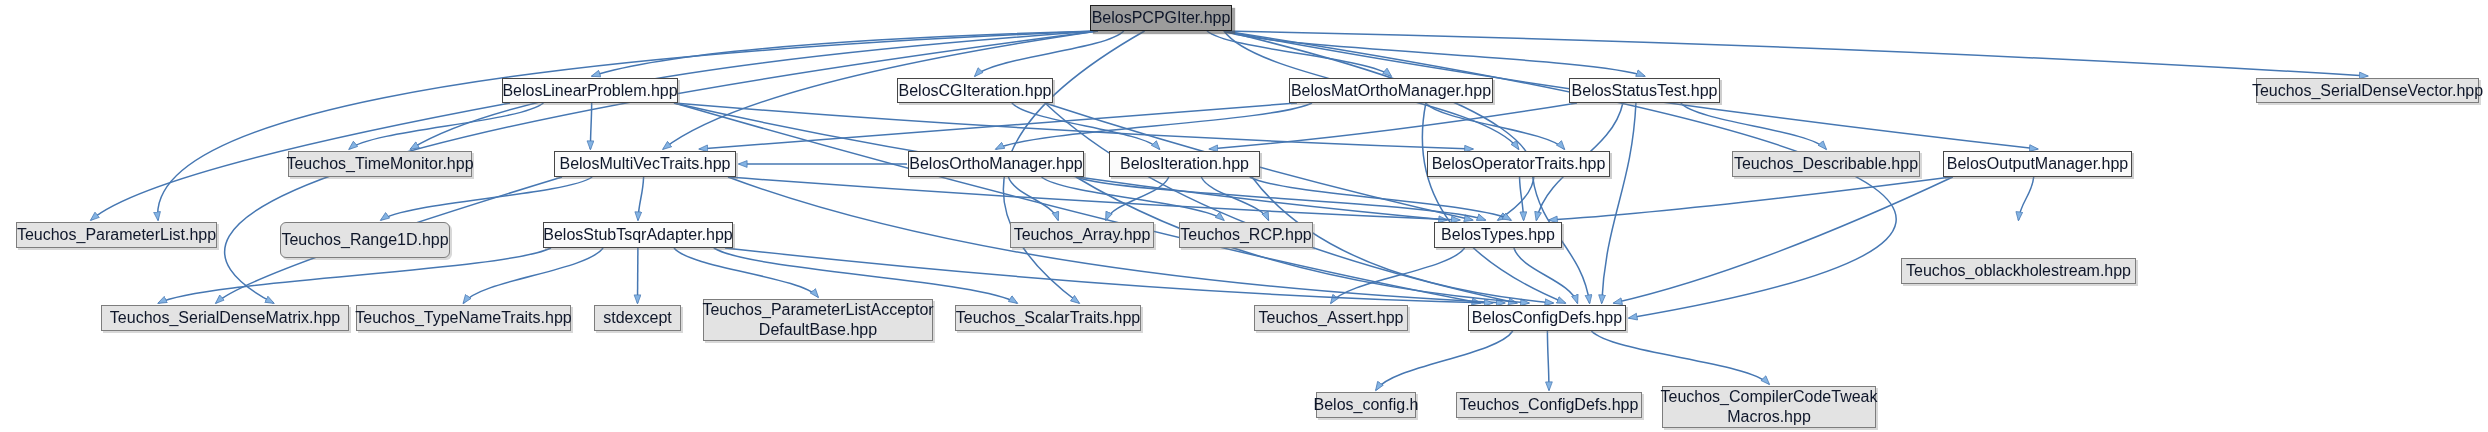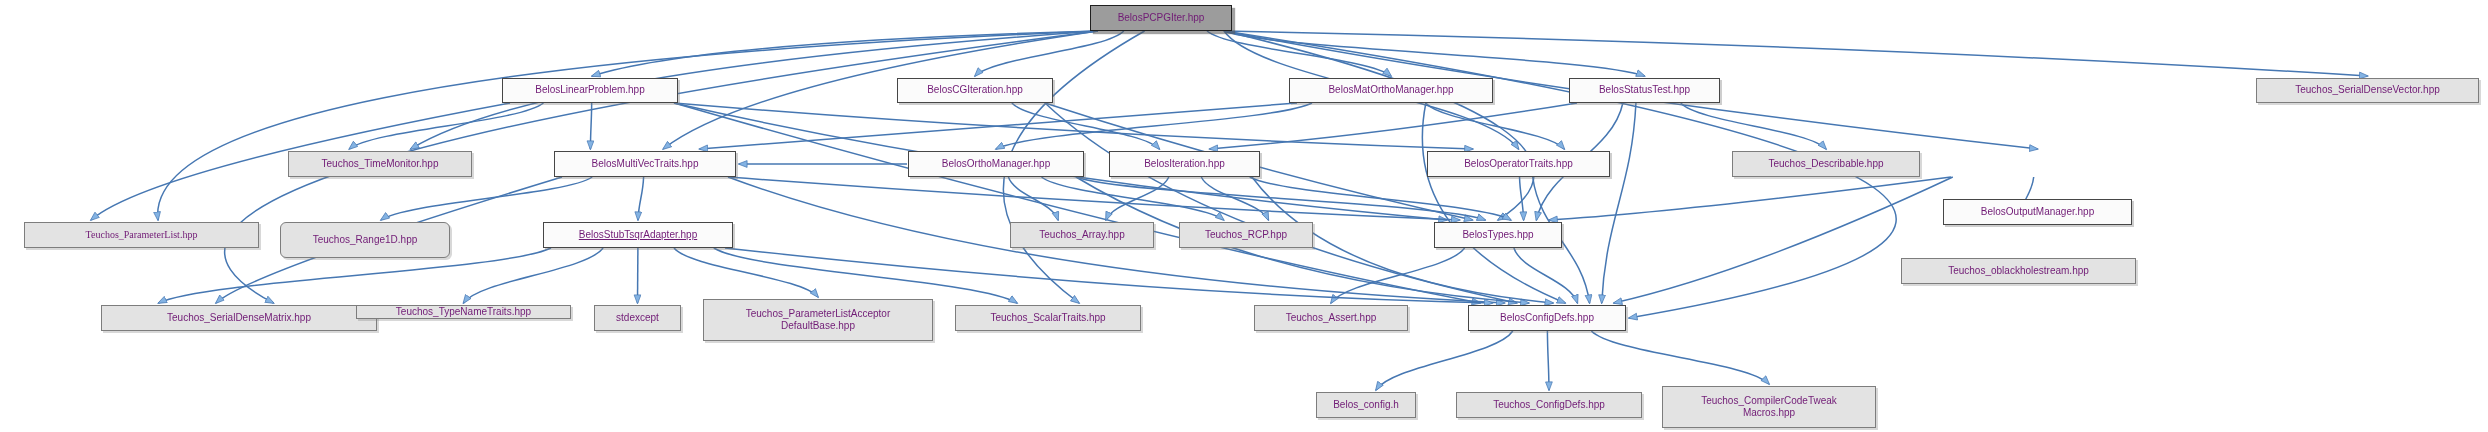--- a/index.html
+++ b/index.html
@@ -7,25 +7,25 @@
     position:relative;
     width:2488px;height:432px;
     font-family:"Liberation Sans",sans-serif;
     overflow:hidden;
   }
   .graph svg{position:absolute;left:0;top:0;width:2488px;height:432px;}
   .node{
     position:absolute;
     display:flex;align-items:center;justify-content:center;
     text-align:center;
-    font-size:10px;line-height:1.25;
+    font-size:16px;line-height:1.25;
     white-space:pre-line;
     box-sizing:border-box;
     padding:1px 4px;
-    color:#701a75;
+    color:#0f172a;
     cursor:default;
   }
   .node.belos{
     background:#fbfbfb;
     border:1px solid #464646;
     box-shadow:2px 2px 0 rgba(125,125,125,.38);
     cursor:pointer;
   }
   .node.ext{
     background:#e3e3e3;
@@ -119,30 +119,30 @@
       <div class="node belos" style="left: 897px; top: 78px; width: 156px; height: 25px;">BelosCGIteration.hpp</div>
       <div class="node belos" style="left: 1289px; top: 78px; width: 204px; height: 25px;">BelosMatOrthoManager.hpp</div>
       <div class="node belos" style="left: 1569px; top: 78px; width: 151px; height: 25px;">BelosStatusTest.hpp</div>
       <div class="node ext" style="left: 2256px; top: 78px; width: 223px; height: 25px;">Teuchos_SerialDenseVector.hpp</div>
       <div class="node ext" style="left: 288px; top: 151px; width: 184px; height: 26px;">Teuchos_TimeMonitor.hpp</div>
       <div class="node belos" style="left: 554px; top: 151px; width: 182px; height: 26px;">BelosMultiVecTraits.hpp</div>
       <div class="node belos" style="left: 908px; top: 151px; width: 176px; height: 26px;">BelosOrthoManager.hpp</div>
       <div class="node belos" style="left: 1109px; top: 151px; width: 151px; height: 26px;">BelosIteration.hpp</div>
       <div class="node belos" style="left: 1427px; top: 151px; width: 183px; height: 26px;">BelosOperatorTraits.hpp</div>
       <div class="node ext" style="left: 1732px; top: 151px; width: 188px; height: 26px;">Teuchos_Describable.hpp</div>
-      <div class="node belos" style="left: 1943px; top: 151px; width: 189px; height: 26px; margin-top: 48px;">BelosOutputManager.hpp</div>
-      <div class="node ext" style="left: 24px; top: 222px; width: 235px; height: 26px; font-family: Liberation Serif, serif;">Teuchos_ParameterList.hpp</div>
+      <div class="node belos" style="left: 1943px; top: 151px; width: 189px; height: 26px;">BelosOutputManager.hpp</div>
+      <div class="node ext" style="left: 16px; top: 222px; width: 201px; height: 26px;">Teuchos_ParameterList.hpp</div>
       <div class="node ext" style="left: 280px; top: 222px; width: 170px; height: 36px; border-radius: 6px;">Teuchos_Range1D.hpp</div>
-      <div class="node belos" style="left: 543px; top: 222px; width: 190px; height: 26px; text-decoration: underline;">BelosStubTsqrAdapter.hpp</div>
+      <div class="node belos" style="left: 543px; top: 222px; width: 190px; height: 26px;">BelosStubTsqrAdapter.hpp</div>
       <div class="node ext" style="left: 1010px; top: 222px; width: 144px; height: 26px;">Teuchos_Array.hpp</div>
       <div class="node ext" style="left: 1179px; top: 222px; width: 134px; height: 26px; text-align: right;">Teuchos_RCP.hpp</div>
       <div class="node belos" style="left: 1434px; top: 222px; width: 128px; height: 26px;">BelosTypes.hpp</div>
       <div class="node ext" style="left: 1901px; top: 222px; width: 235px; height: 26px; margin-top: 36px;">Teuchos_oblackholestream.hpp</div>
-      <div class="node ext" style="left: 101px; top: 305px; width: 276px; height: 26px;">Teuchos_SerialDenseMatrix.hpp</div>
-      <div class="node ext" style="left: 356px; top: 305px; width: 215px; height: 14px;">Teuchos_TypeNameTraits.hpp</div>
+      <div class="node ext" style="left: 101px; top: 305px; width: 248px; height: 26px;">Teuchos_SerialDenseMatrix.hpp</div>
+      <div class="node ext" style="left: 356px; top: 305px; width: 215px; height: 26px;">Teuchos_TypeNameTraits.hpp</div>
       <div class="node ext" style="left: 594px; top: 305px; width: 87px; height: 26px;">stdexcept</div>
       <div class="node ext" style="left: 703px; top: 299px; width: 230px; height: 42px;">Teuchos_ParameterListAcceptor
 DefaultBase.hpp</div>
       <div class="node ext" style="left: 955px; top: 305px; width: 186px; height: 26px;">Teuchos_ScalarTraits.hpp</div>
       <div class="node ext" style="left: 1254px; top: 305px; width: 154px; height: 26px;">Teuchos_Assert.hpp</div>
       <div class="node belos" style="left: 1468px; top: 305px; width: 158px; height: 26px;">BelosConfigDefs.hpp</div>
       <div class="node ext" style="left: 1316px; top: 392px; width: 100px; height: 26px;">Belos_config.h</div>
       <div class="node ext" style="left: 1456px; top: 392px; width: 186px; height: 26px;">Teuchos_ConfigDefs.hpp</div>
       <div class="node ext" style="left: 1662px; top: 386px; width: 214px; height: 42px;">Teuchos_CompilerCodeTweak
 Macros.hpp</div>

